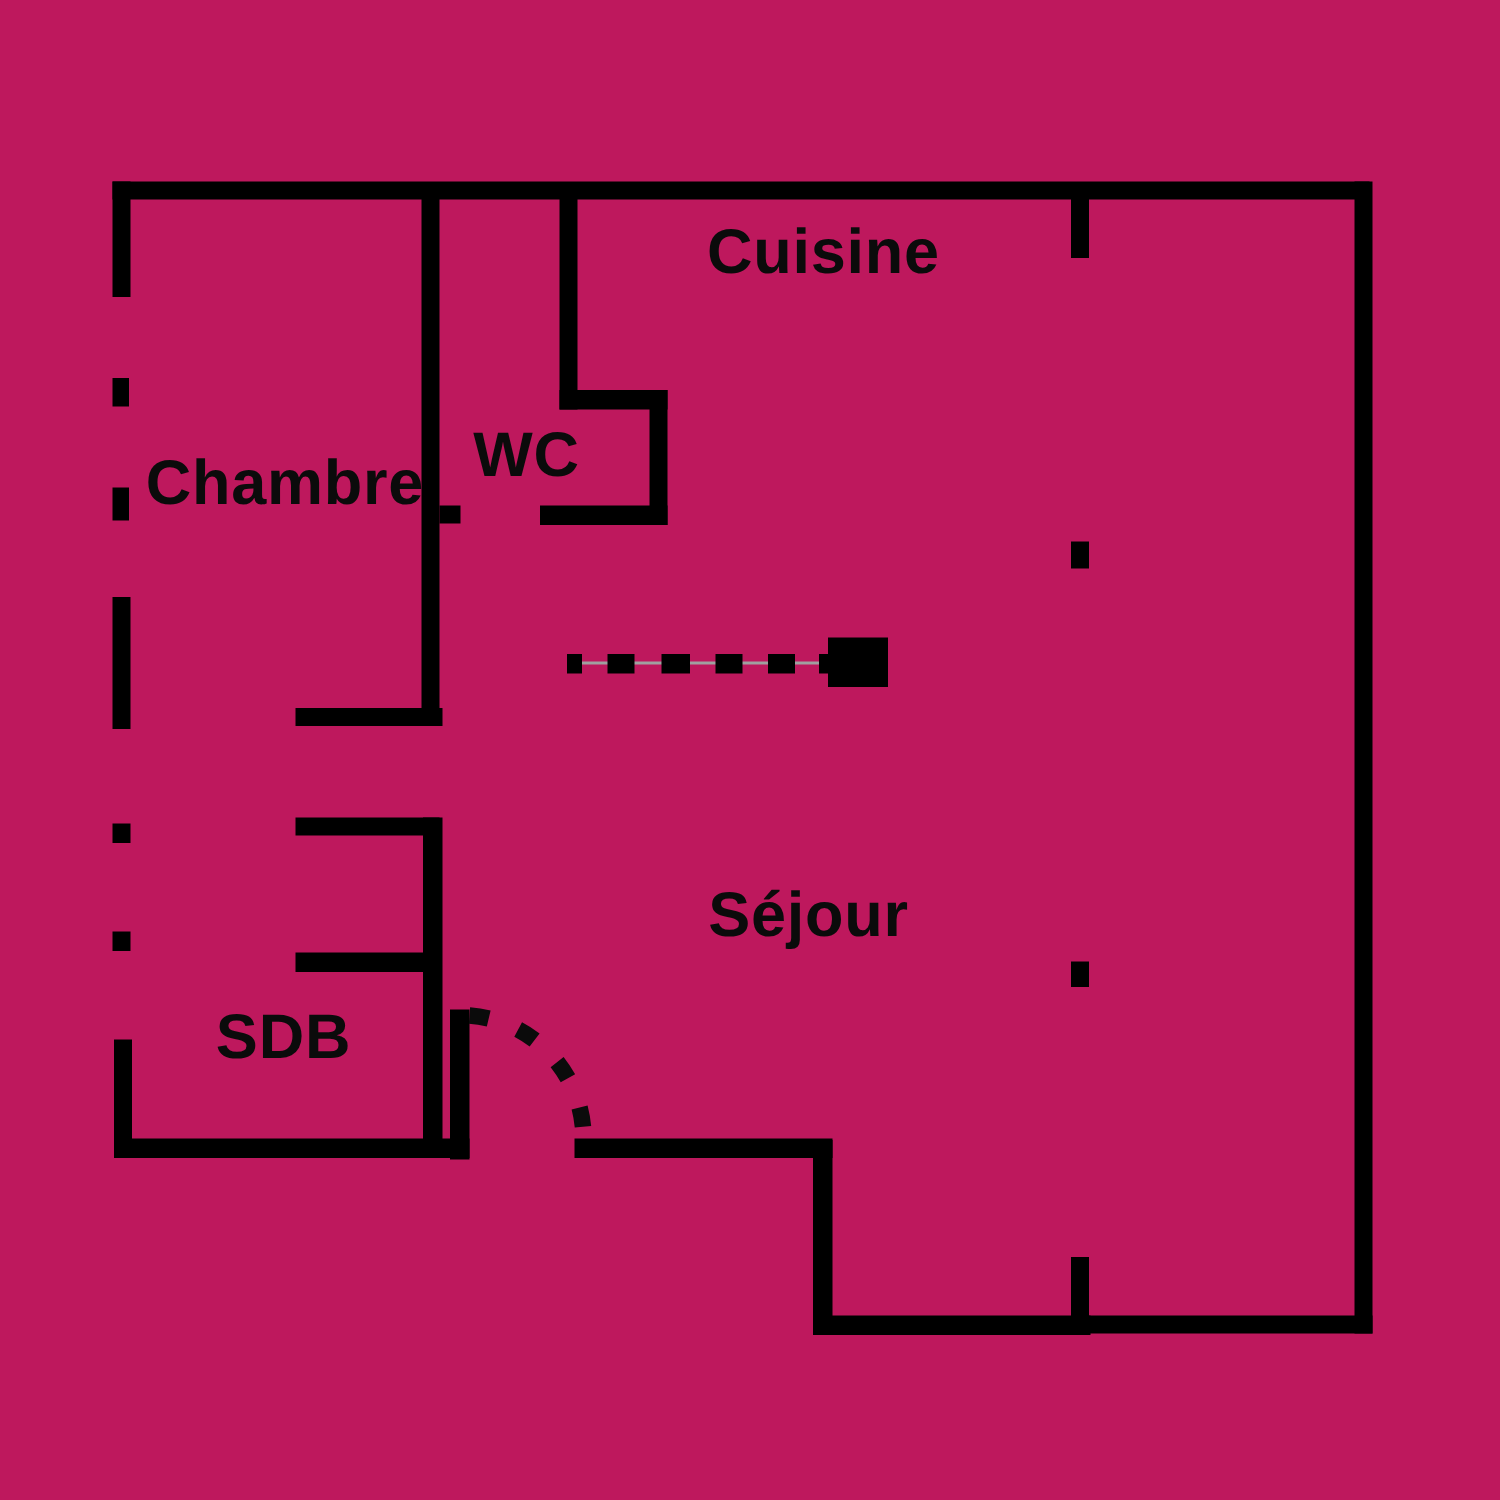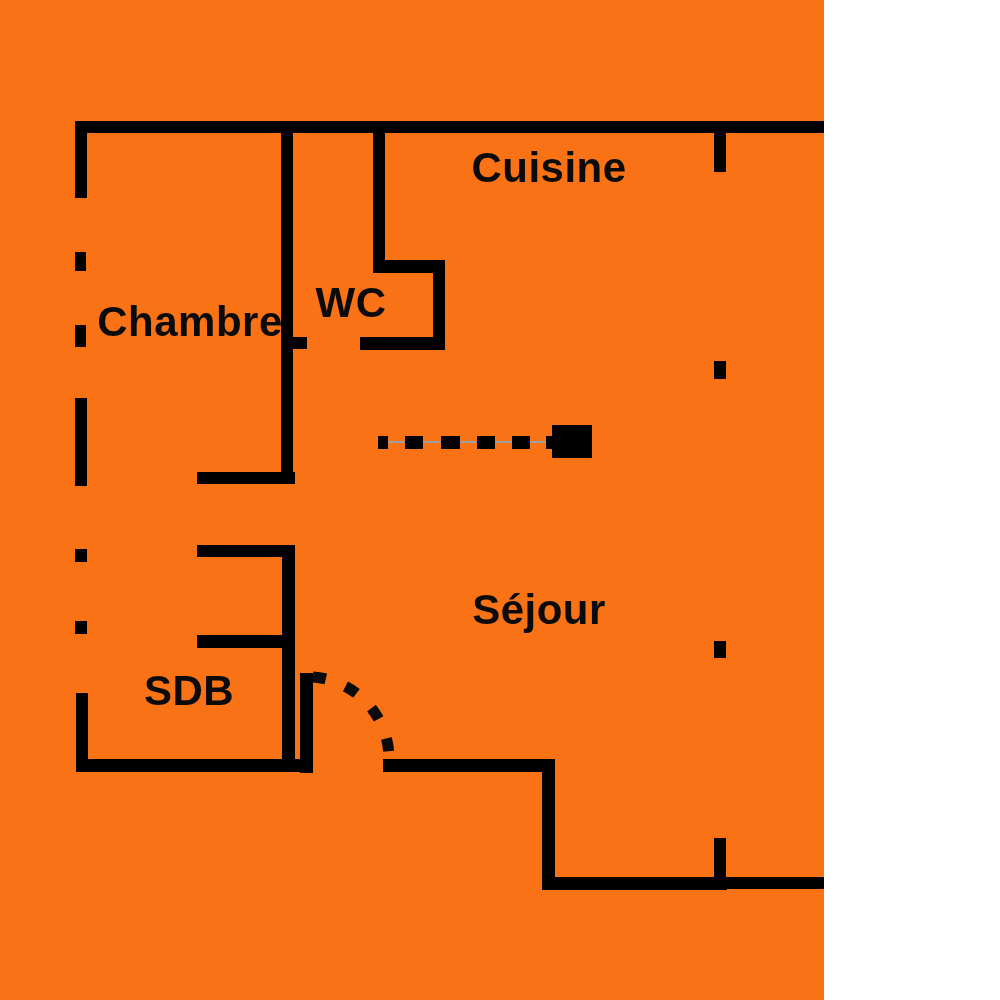--- a/index.html
+++ b/index.html
@@ -5,23 +5,23 @@
   html, body {
     margin: 0;
     padding: 0;
     background: #ffffff;
     width: 1000px;
     height: 1000px;
     font-family: "Liberation Sans", sans-serif;
   }
   .plan-stage {
     position: relative;
-    width: 824px;
+    width: 1000px;
     height: 1000px;
-    background: #f97316;
+    background: #be185d;
     overflow: hidden;
   }
   svg { display: block; }
   .w { fill: #000000; }                 
   .room-label {
     fill: #0b0b0b;
     font-family: "Liberation Sans", sans-serif;
     font-weight: 700;
     font-size: 42px;
     letter-spacing: 0.5px;

